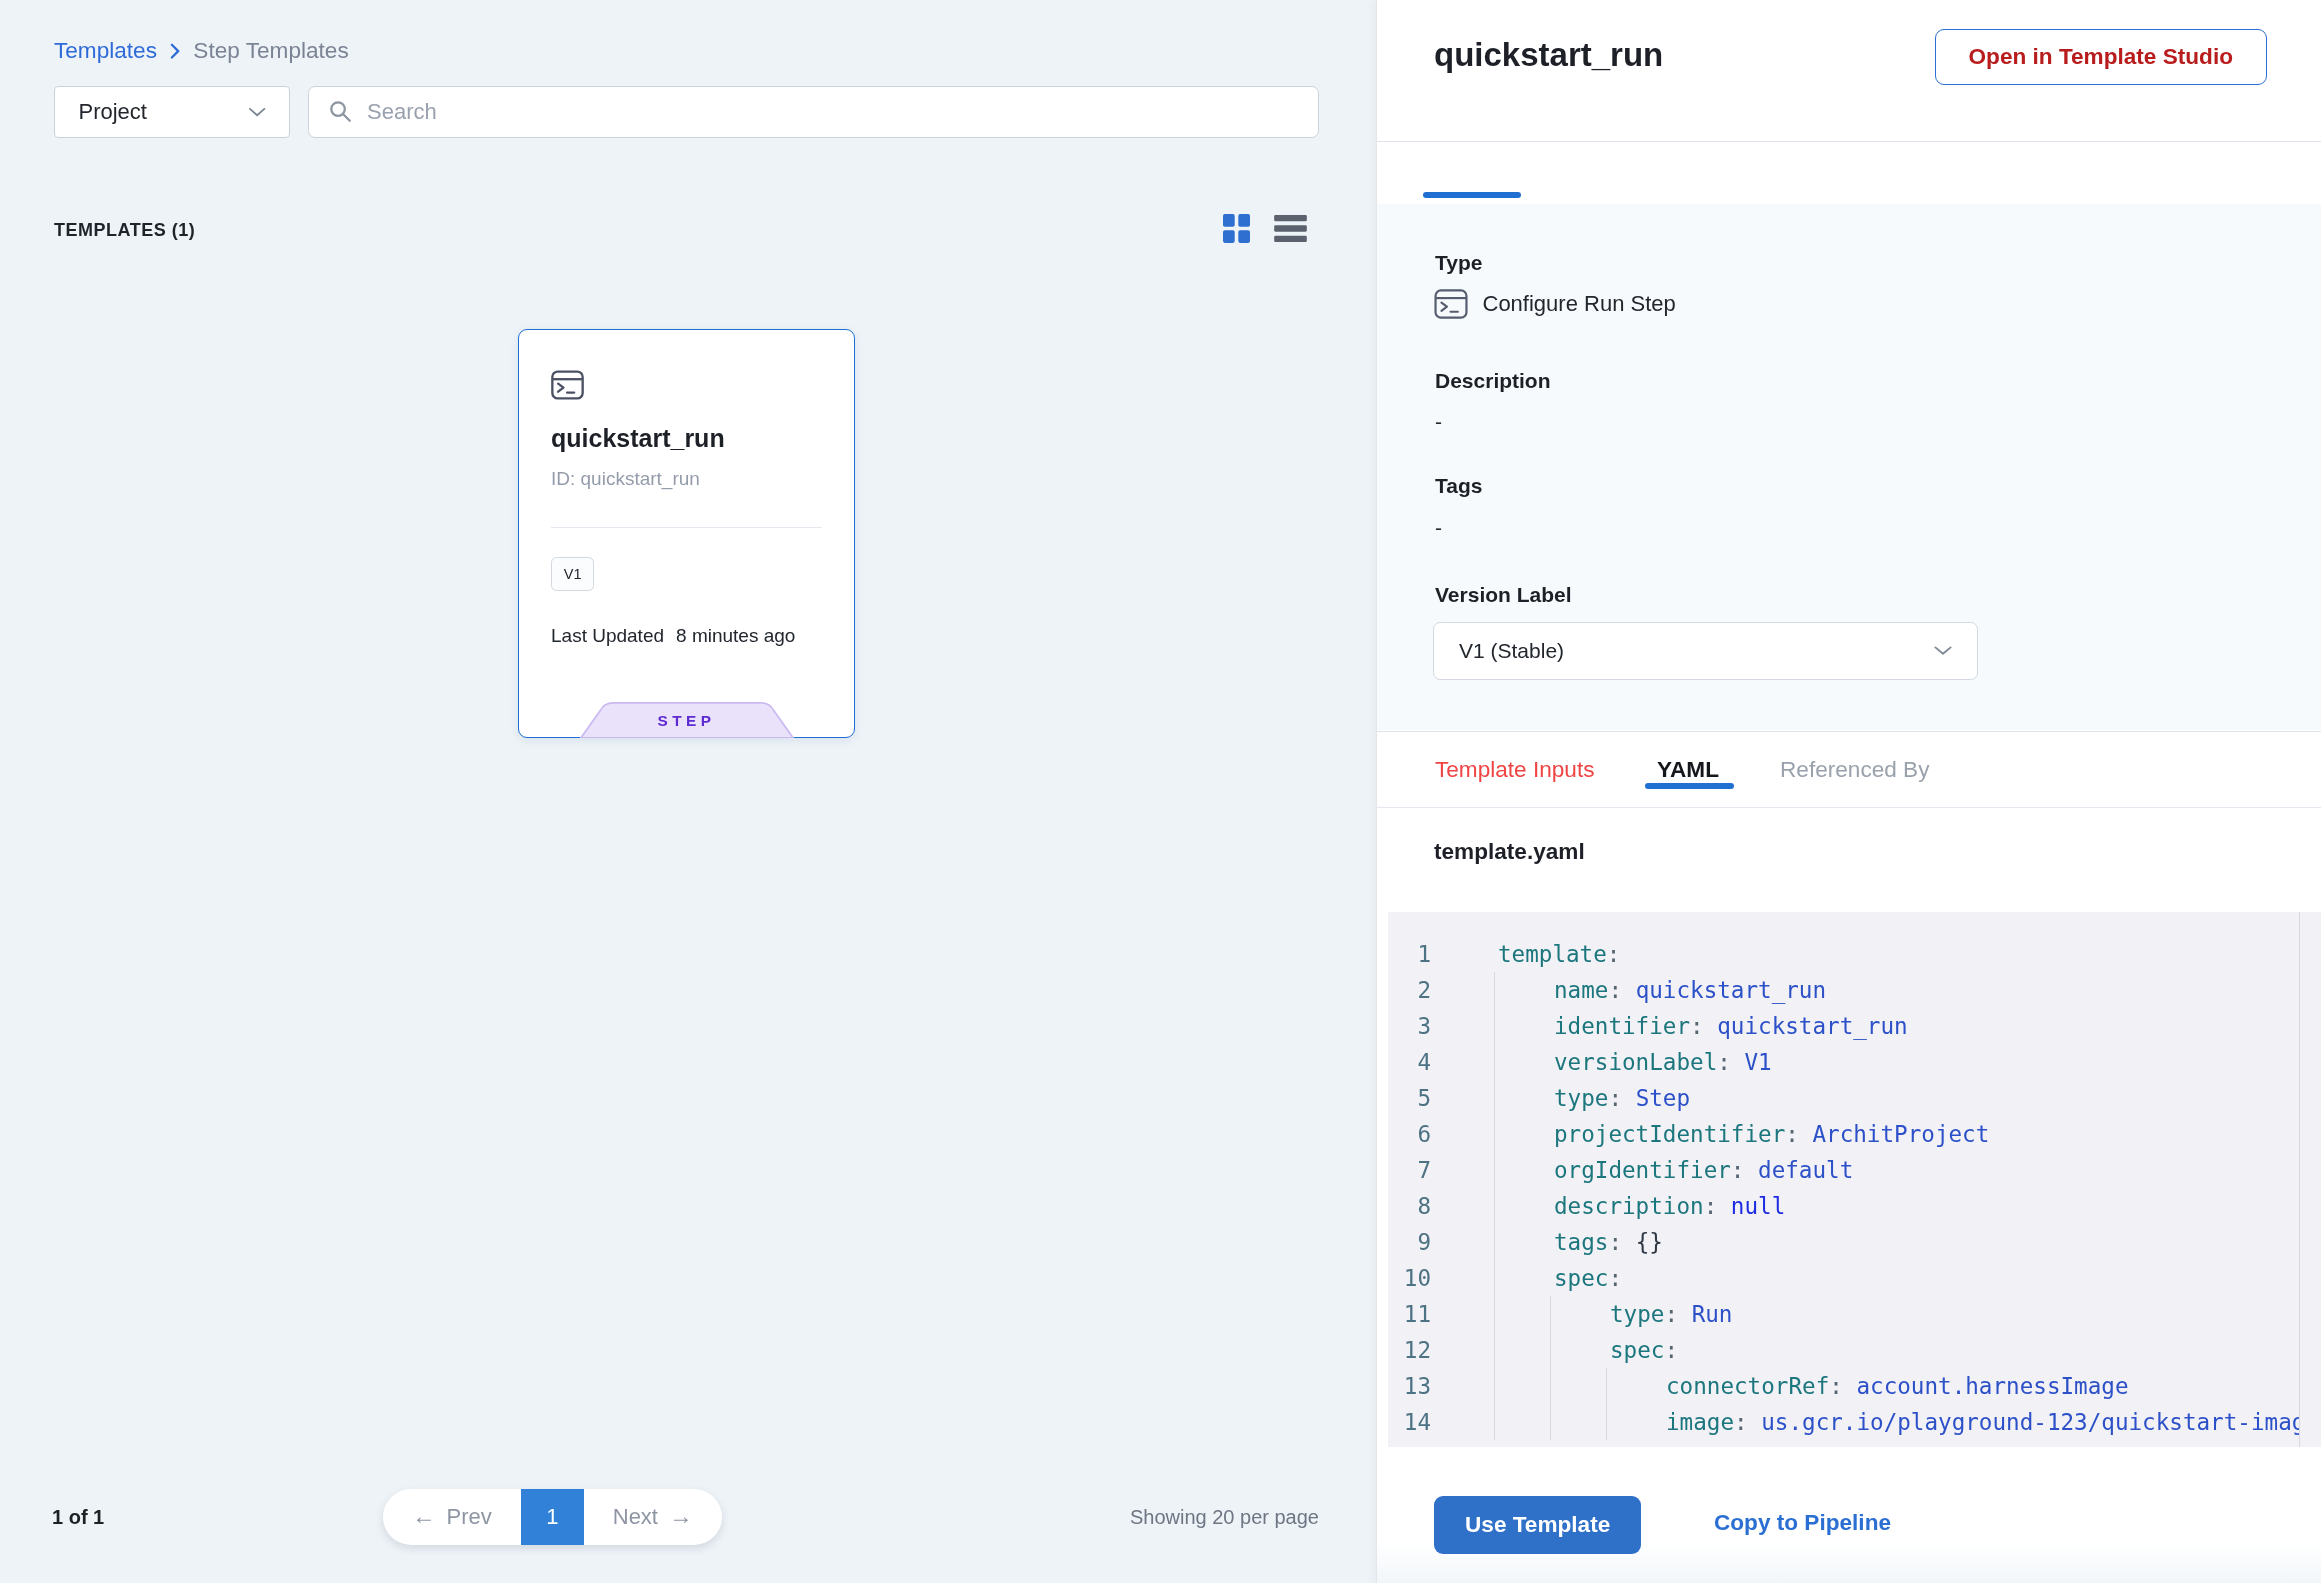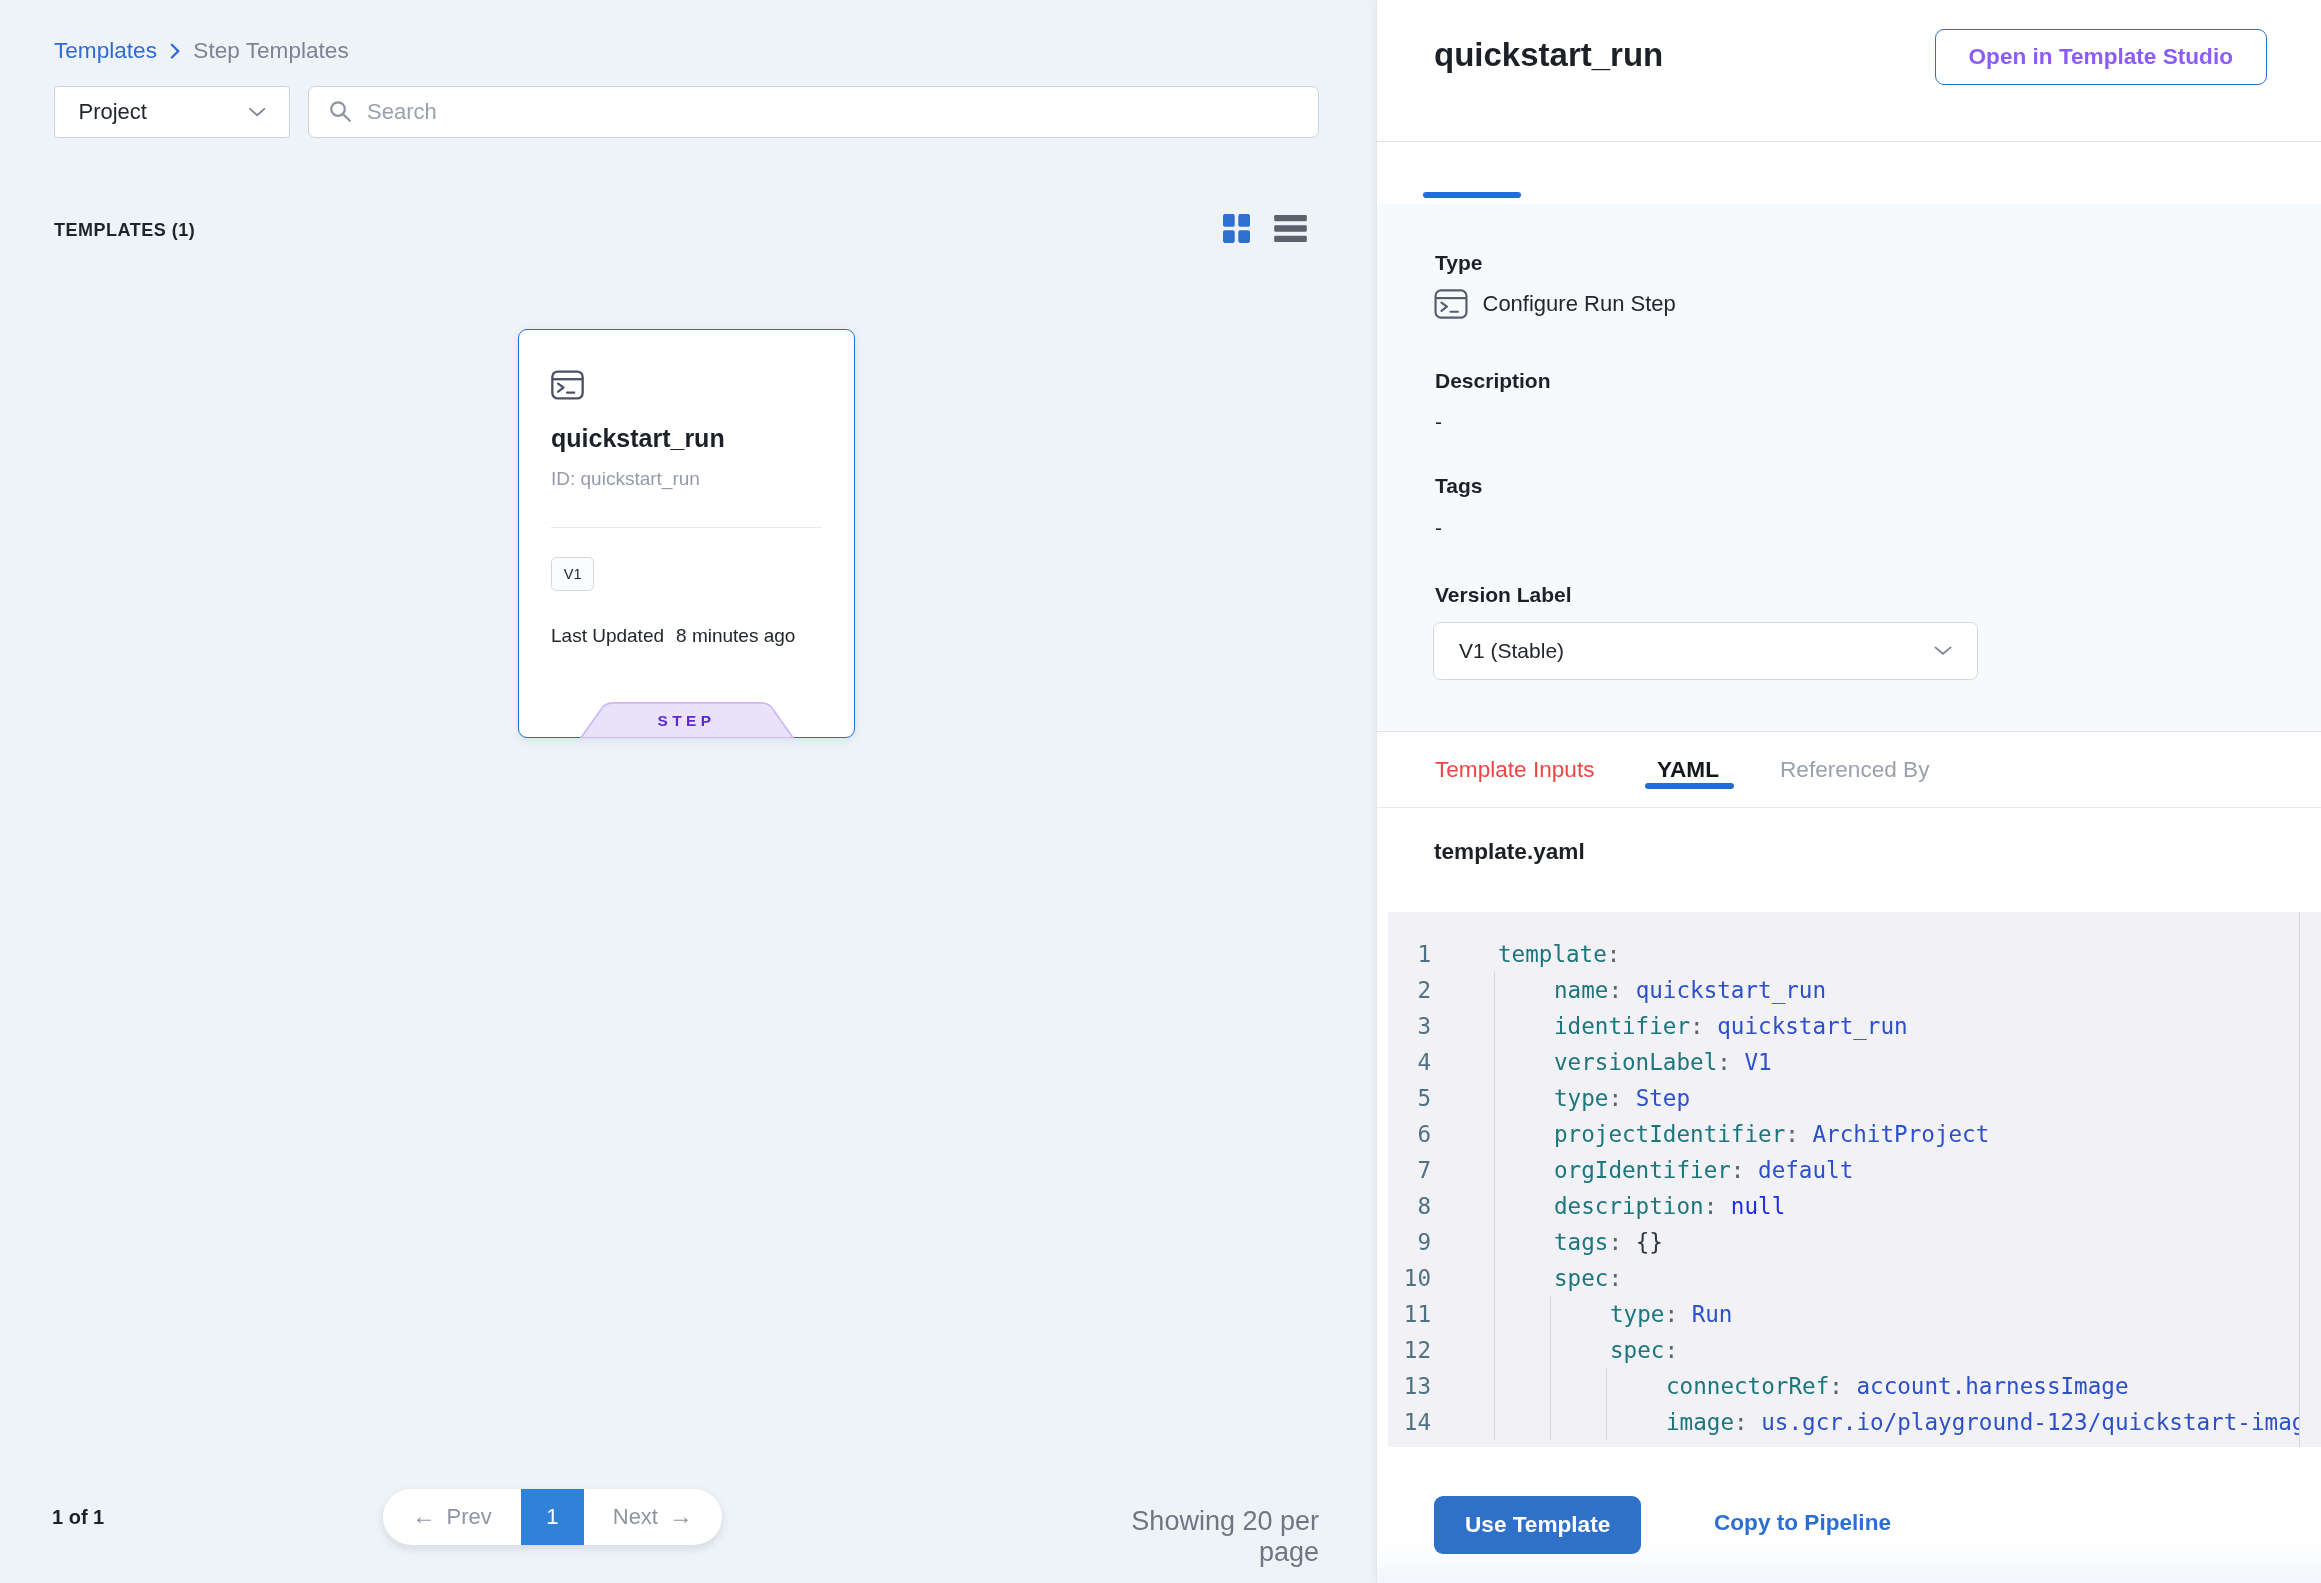--- a/index.html
+++ b/index.html
@@ -41,28 +41,28 @@
     font-size:15.4px; font-weight:bold; letter-spacing:4.5px; color:#5c2ad0; }
 
   
   .page-count { position:absolute; left:52px; top:1506px; font-size:20px; font-weight:bold; color:#1d2127; }
   .pager { position:absolute; left:383px; top:1489px; height:56px; background:#fff; border-radius:28px;
     box-shadow:0 3.6px 9px rgba(40,60,90,.14); display:flex; align-items:stretch; overflow:hidden; }
   .pager-btn { display:flex; align-items:center; gap:11px; padding:0 29px; color:#8e95a2; font-size:22px; cursor:pointer; }
   .pager-arrow { font-size:23.5px; line-height:1; }
   .pager-page { width:63px; background:#3181d8; color:#fff; display:flex; align-items:center; justify-content:center;
     font-size:22px; cursor:pointer; }
-  .per-page { position:absolute; top:1506px; left:1064px; width:255px; text-align:right; font-size:27px; color:#6e7684; }
+  .per-page { position:absolute; top:1506px; left:1064px; width:255px; text-align:right; font-size:20px; color:#6e7684; }
 
   
   .right-panel { position:absolute; left:1376px; top:0; width:945px; height:1583px; background:#fff;
     border-left:0.9px solid #e3e7ec; box-shadow:-2.7px 0 7.2px rgba(20,40,70,.04); }
   .panel-title { position:absolute; left:57px; top:36px; font-size:33px; font-weight:bold; color:#1d2127; }
   .studio-btn { position:absolute; right:54px; top:29px; height:56px; border:1.8px solid #2b6fd3; border-radius:9px;
-    background:#fff; color:#8b5cf6; font-size:22.6px; font-weight:bold; padding:0 33px; display:flex; align-items:center; cursor:pointer; }
+    background:#fff; color:#b91c1c; font-size:22.6px; font-weight:bold; padding:0 33px; display:flex; align-items:center; cursor:pointer; }
   .hdr-divider { position:absolute; left:0; right:0; top:141px; height:0.9px; background:#e2e2ee; }
 
   .tabs-row { position:absolute; left:0; right:0; top:142px; height:62px; background:#fff; display:flex; align-items:center; padding-left:58px; }
   .tab { font-size:22.6px; cursor:pointer; }
   .tab.active { font-weight:bold; color:#1d2127; }
   .tab.link { color:#2b6fd3; margin-left:71px; }
   .tab-underline { position:absolute; left:46px; top:192px; width:98px; height:6.3px; border-radius:3.6px; background:#2070d2; }
 
   .details-body { position:absolute; left:0; right:0; top:204px; height:526px; background:#f6fafc; }
   .dl { position:absolute; left:58px; font-size:21px; font-weight:bold; color:#1d2127; }

